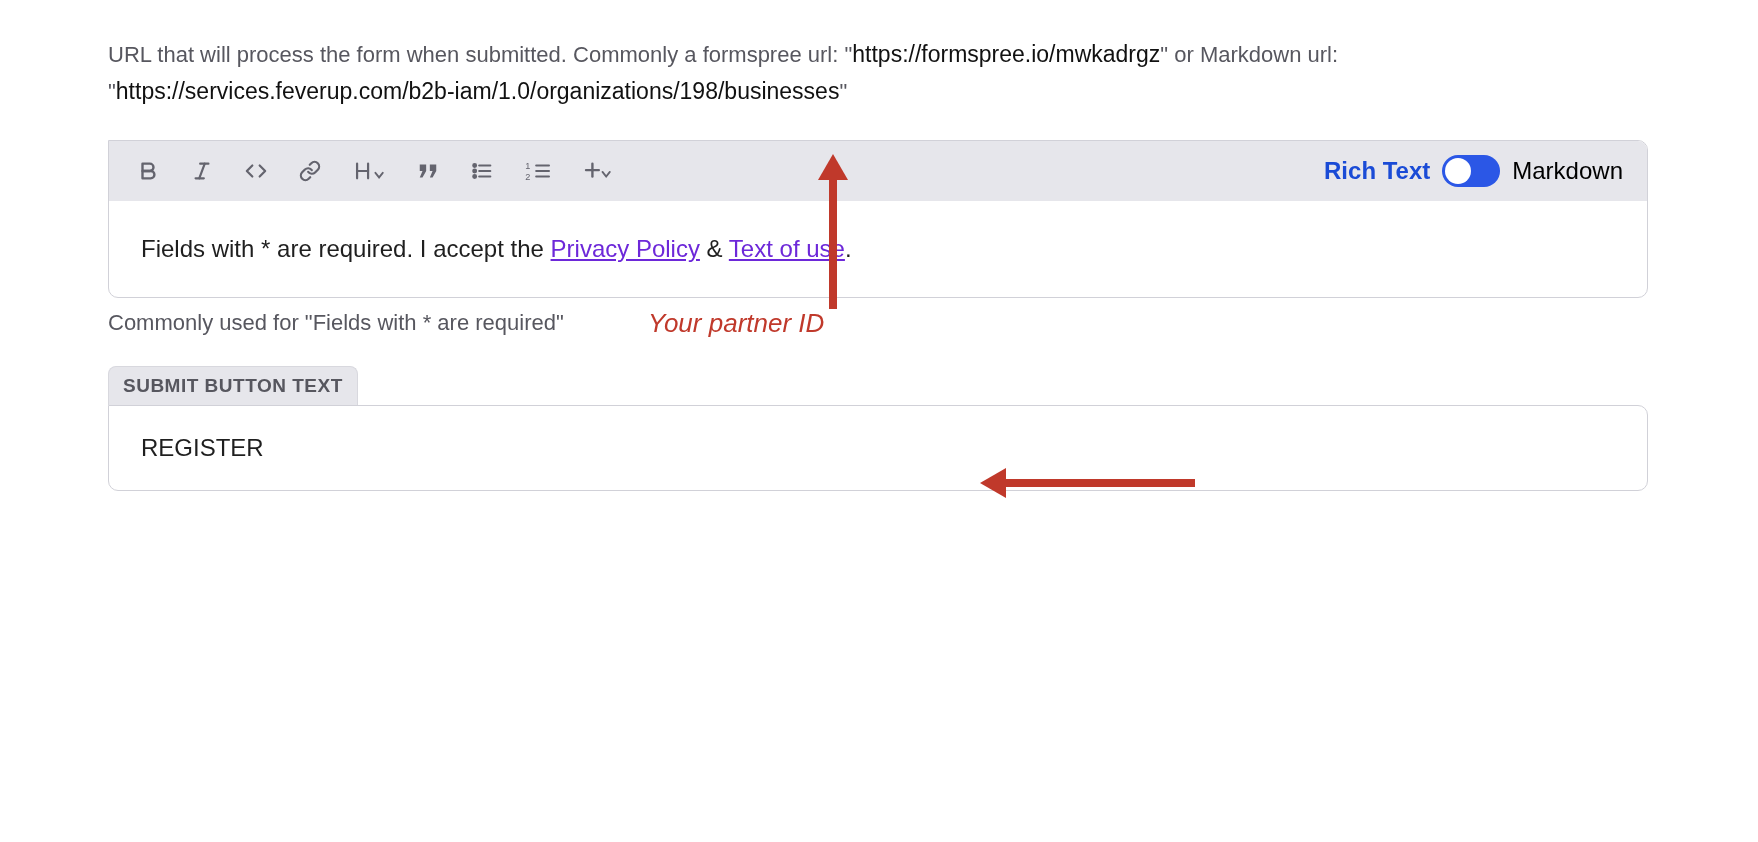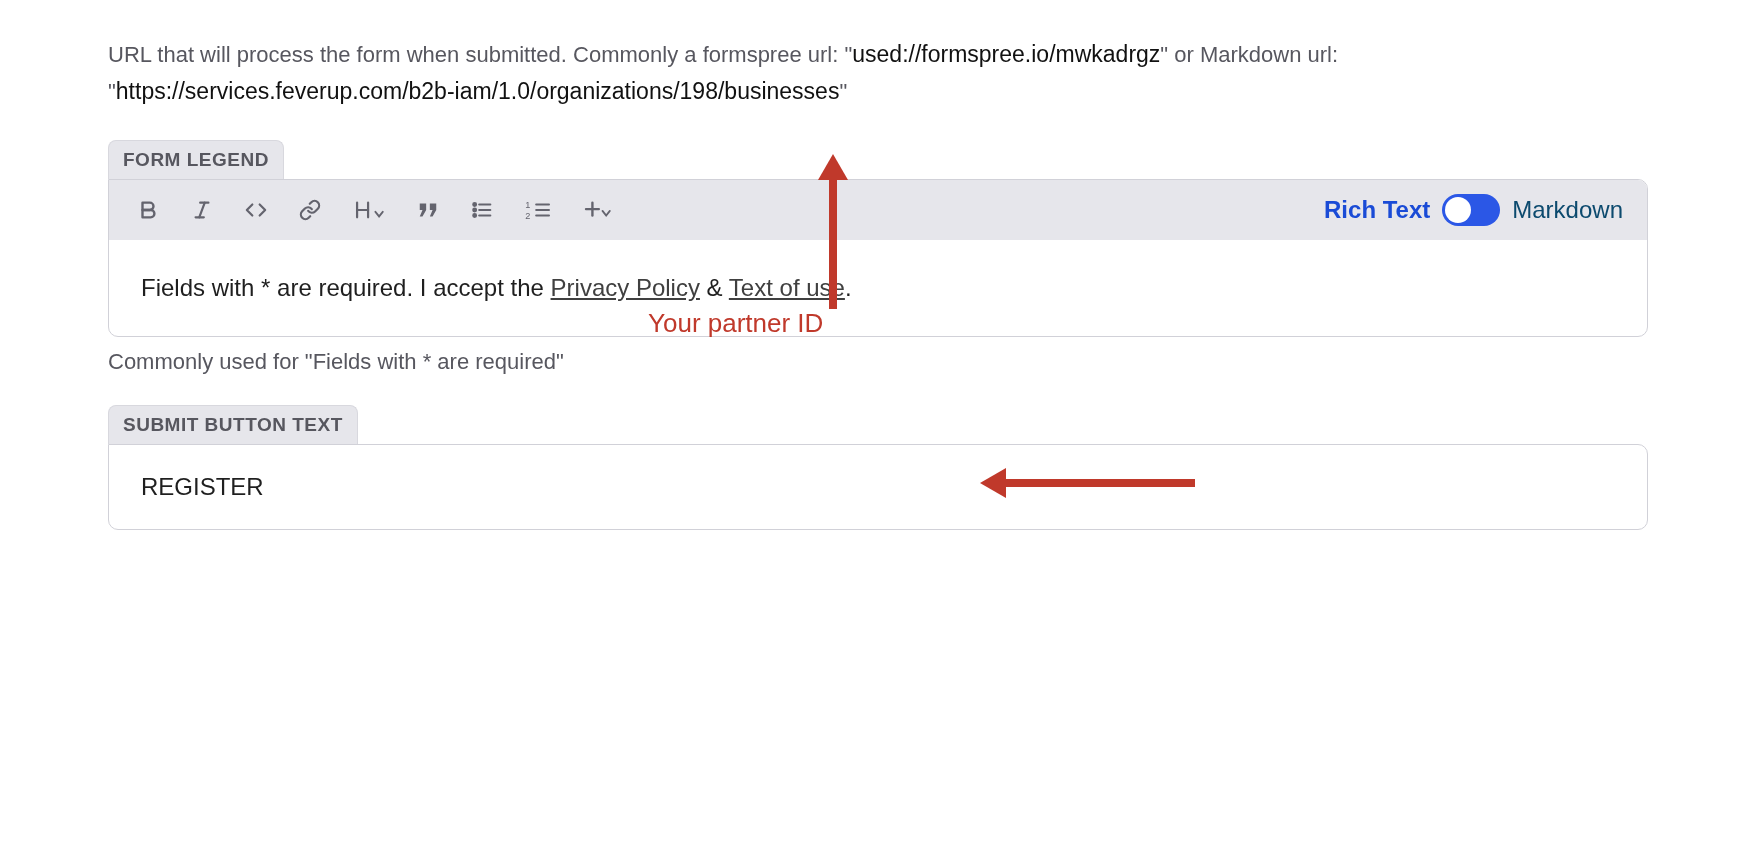--- a/index.html
+++ b/index.html
@@ -66,35 +66,35 @@
   .tb-left { display:flex; align-items:center; gap: 24px; }
   .tb-btn {
     width: 30px; height: 30px;
     display:flex; align-items:center; justify-content:center;
     color: #64646e;
     cursor: pointer;
   }
   .tb-right { margin-left:auto; display:flex; align-items:center; gap: 12px; }
   .mode-label { font-size: 24px; }
   .mode-rich { color: #1a4bd6; font-weight: 600; }
-  .mode-md { color: #0c4a6e; font-weight: 400; }
+  .mode-md { color: #000000; font-weight: 400; }
   .toggle {
     width: 58px; height: 32px; border-radius: 16px;
     background: #2b57e6; position: relative;
   }
   .toggle-knob {
     width: 26px; height: 26px; border-radius: 50%;
     background: #fff; position: absolute; top: 3px; left: 3px;
   }
   .editor-body {
     padding: 34px 32px;
     font-size: 24px;
     color: #1f1f1f;
   }
-  .editor-body a { color: #404040; text-decoration: underline; }
+  .editor-body a { color: #6d28d9; text-decoration: underline; }
   .annotation {
     position: absolute;
     color: #c0392b;
     font-size: 26px;
     text-align: center;
     line-height: 1.35;
     pointer-events: none;
   }
   .arrow-svg { position:absolute; pointer-events:none; }
   .help-text-small {
@@ -102,26 +102,25 @@
     color: #57575f;
     margin: 12px 0 30px 0;
   }
 </style>
 </head>
 <body>
 
 <div class="container">
 
   <div class="help-text">
-    <span>URL that will process the form when submitted. Commonly a formspree url: </span><span class="quote">"</span><span class="url-inline">used://formspree.io/mwkadrgz</span><span class="quote">"</span><span> or Markdown url: </span><br>
+    <span>URL that will process the form when submitted. Commonly a formspree url: </span><span class="quote">"</span><span class="url-inline">https://formspree.io/mwkadrgz</span><span class="quote">"</span><span> or Markdown url: </span><br>
     <span class="quote">"</span><span class="url-inline">https://services.feverup.com/b2b-iam/1.0/organizations/198/businesses</span><span class="quote">"</span>
   </div>
 
   <div class="field-group">
-    <div class="field-label">FORM LEGEND</div>
     <div class="editor-wrap">
       <div class="editor-toolbar">
         <div class="tb-left">
           <div class="tb-btn">
             <svg width="22" height="22" viewBox="0 0 24 24" fill="none" stroke="currentColor" stroke-width="2.6" stroke-linecap="round" stroke-linejoin="round">
                 <path d="M6 4h8a4 4 0 0 1 4 4 4 4 0 0 1-4 4H6z"></path>
                 <path d="M6 12h9a4 4 0 0 1 4 4 4 4 0 0 1-4 4H6z"></path>
               </svg>
           </div>
           <div class="tb-btn">
@@ -200,20 +199,20 @@
 
   <div class="field-group">
     <div class="field-label">SUBMIT BUTTON TEXT</div>
     <input class="text-input" type="text" value="REGISTER" style="">
   </div>
 
   <svg class="arrow-svg" style="left:710px; top:118px;" width="30" height="160">
     <line x1="15" y1="155" x2="15" y2="20" stroke="#c0392b" stroke-width="8"></line>
     <polygon points="15,0 0,26 30,26" fill="#c0392b"></polygon>
   </svg>
-  <div class="annotation" style="left:540px; top:270px;">Your partner ID</div>
+  <div class="annotation" style="left:540px; top:270px;font-style:italic;">Your partner ID</div>
 
   <svg class="arrow-svg" style="left:872px; top:432px;" width="220" height="30">
     <line x1="215" y1="15" x2="22" y2="15" stroke="#c0392b" stroke-width="8"></line>
     <polygon points="0,15 26,0 26,30" fill="#c0392b"></polygon>
   </svg>
 
 </div>
 
 </body></html>

